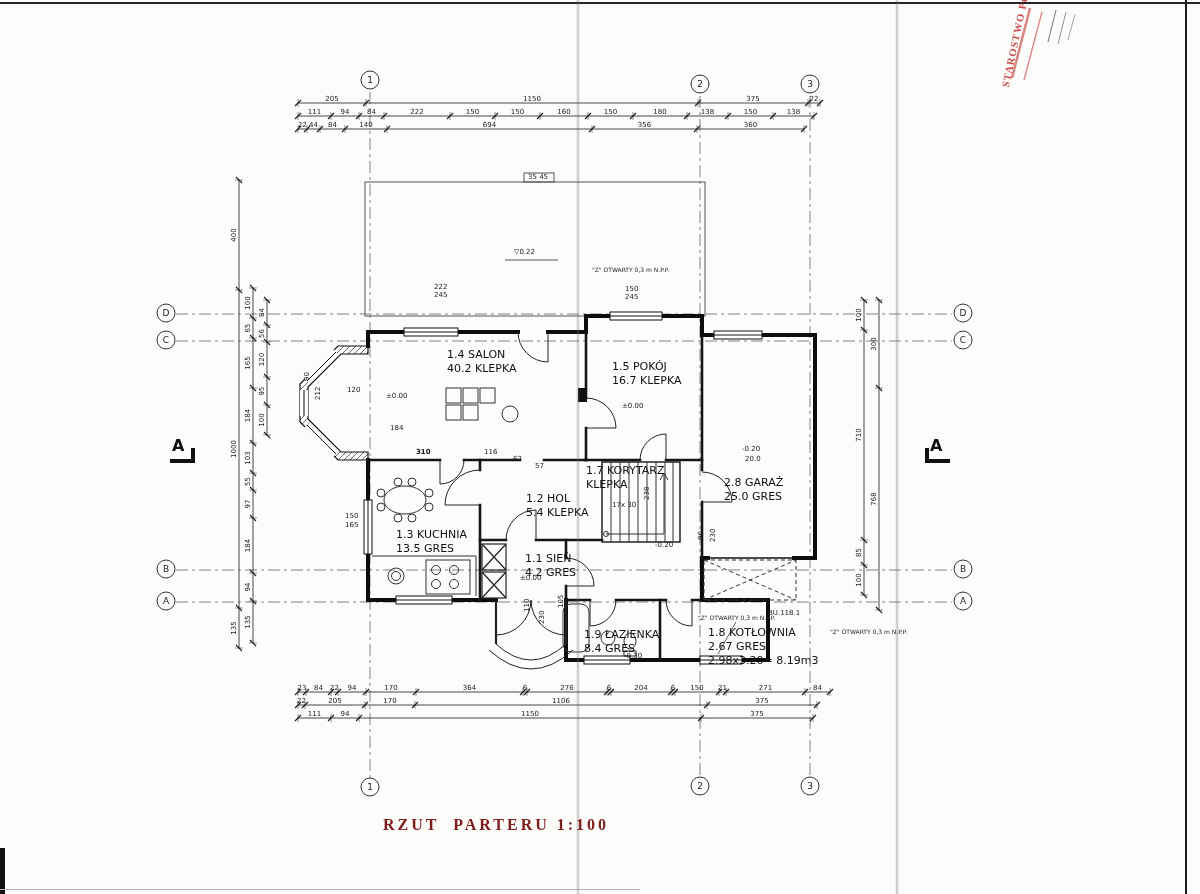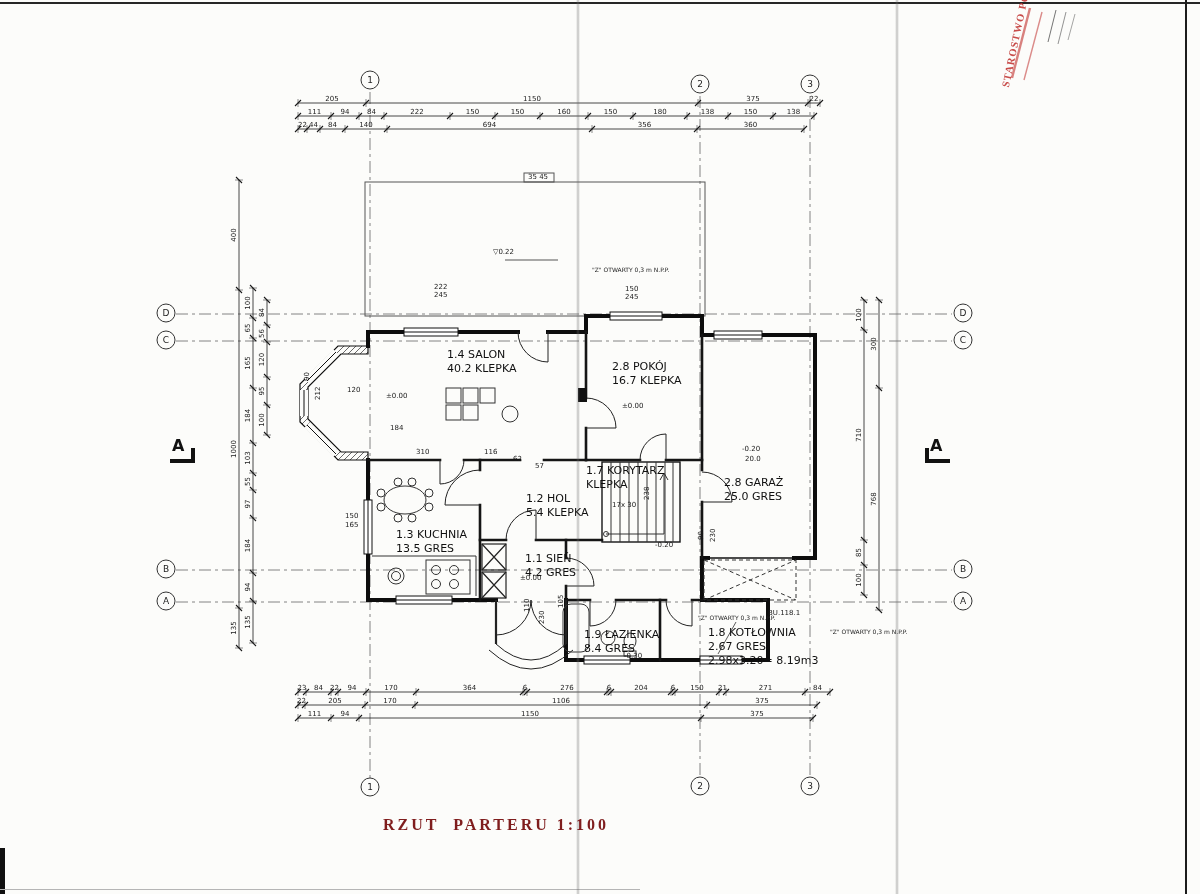--- a/index.html
+++ b/index.html
@@ -507,21 +507,21 @@
   <div class="bubble" style="left:963px;top:601px;">A</div>
 
   <div class="section-a" style="left:172px;top:436px;">A</div>
   <div class="section-a" style="left:930px;top:436px;">A</div>
 
   <div class="room" style="left:447px;top:348px;">
     <span>1.4  SALON</span>
     <span>40.2 KLEPKA</span>
   </div>
   <div class="room" style="left:612px;top:360px;">
-    <span>2.8  POKÓJ</span>
+    <span>1.5  POKÓJ</span>
     <span>16.7 KLEPKA</span>
   </div>
   <div class="room" style="left:724px;top:476px;">
     <span>2.8  GARAŻ</span>
     <span>25.0 GRES</span>
   </div>
   <div class="room" style="left:396px;top:528px;">
     <span>1.3  KUCHNIA</span>
     <span>13.5 GRES</span>
   </div>
@@ -549,21 +549,21 @@
 
   <div class="ann" style="left:592px;top:266px;">"Z" OTWARTY 0,3 m N.P.P.</div>
   <div class="ann" style="left:698px;top:614px;">"Z" OTWARTY 0,3 m N.P.P.</div>
   <div class="ann" style="left:830px;top:628px;">"Z" OTWARTY 0,3 m N.P.P.</div>
 
   <div id="text-layer">
       <span class="idim" style="left: 303px; top: 381px; transform: rotate(-90deg);">90</span>
       <span class="idim" style="left: 314px; top: 400px; transform: rotate(-90deg);">212</span>
       <span class="idim" style="left: 347px; top: 386px;">120</span>
       <span class="idim" style="left: 390px; top: 424px;">184</span>
-      <span class="idim" style="left: 416px; top: 448px;">310</span>
+      <span class="idim" style="left: 416px; top: 448px; font-weight: bold;">310</span>
       <span class="idim" style="left: 484px; top: 448px;">116</span>
       <span class="idim" style="left: 513px; top: 455px;">62</span>
       <span class="idim" style="left: 535px; top: 462px; text-align: right;">57</span>
       <span class="idim" style="left: 345px; top: 512px;">150</span>
       <span class="idim" style="left: 345px; top: 521px;">165</span>
       <span class="idim" style="left: 523px; top: 612px; transform: rotate(-90deg);">110</span>
       <span class="idim" style="left: 538px; top: 624px; transform: rotate(-90deg);">230</span>
       <span class="idim" style="left: 557px; top: 608px; transform: rotate(-90deg);">105</span>
       <span class="idim" style="left: 643px; top: 500px; transform: rotate(-90deg);">238</span>
       <span class="idim" style="left: 697px; top: 540px; transform: rotate(-90deg);">90</span>
@@ -575,20 +575,20 @@
       <span class="idim" style="left: 528px; top: 173px;">35 45</span>
       <span class="idim" style="left: 612px; top: 501px;">17x 30</span>
       <span class="idim" style="left: 768px; top: 609px;">BU.118.1</span>
       <span class="idim" style="left: 745px; top: 455px;">20.0</span>
       <span class="lvl" style="left: 386px; top: 392px;">±0.00</span>
       <span class="lvl" style="left: 622px; top: 402px;">±0.00</span>
       <span class="lvl" style="left: 520px; top: 574px;">±0.00</span>
       <span class="lvl" style="left: 655px; top: 541px;">-0.20</span>
       <span class="lvl" style="left: 742px; top: 445px;">-0.20</span>
       <span class="lvl" style="left: 624px; top: 652px;">-0.30</span>
-      <span class="lvl" style="left: 493px; top: 248px; text-align: center;">▽0.22</span>
+      <span class="lvl" style="left: 514px; top: 248px; text-align: center;">▽0.22</span>
     </div>
 
   <div class="title">RZUT  PARTERU 1:100</div>
 
   <div class="stamp">STAROSTWO POWIATOWE</div>
 
 </div>
 
 </body></html>

